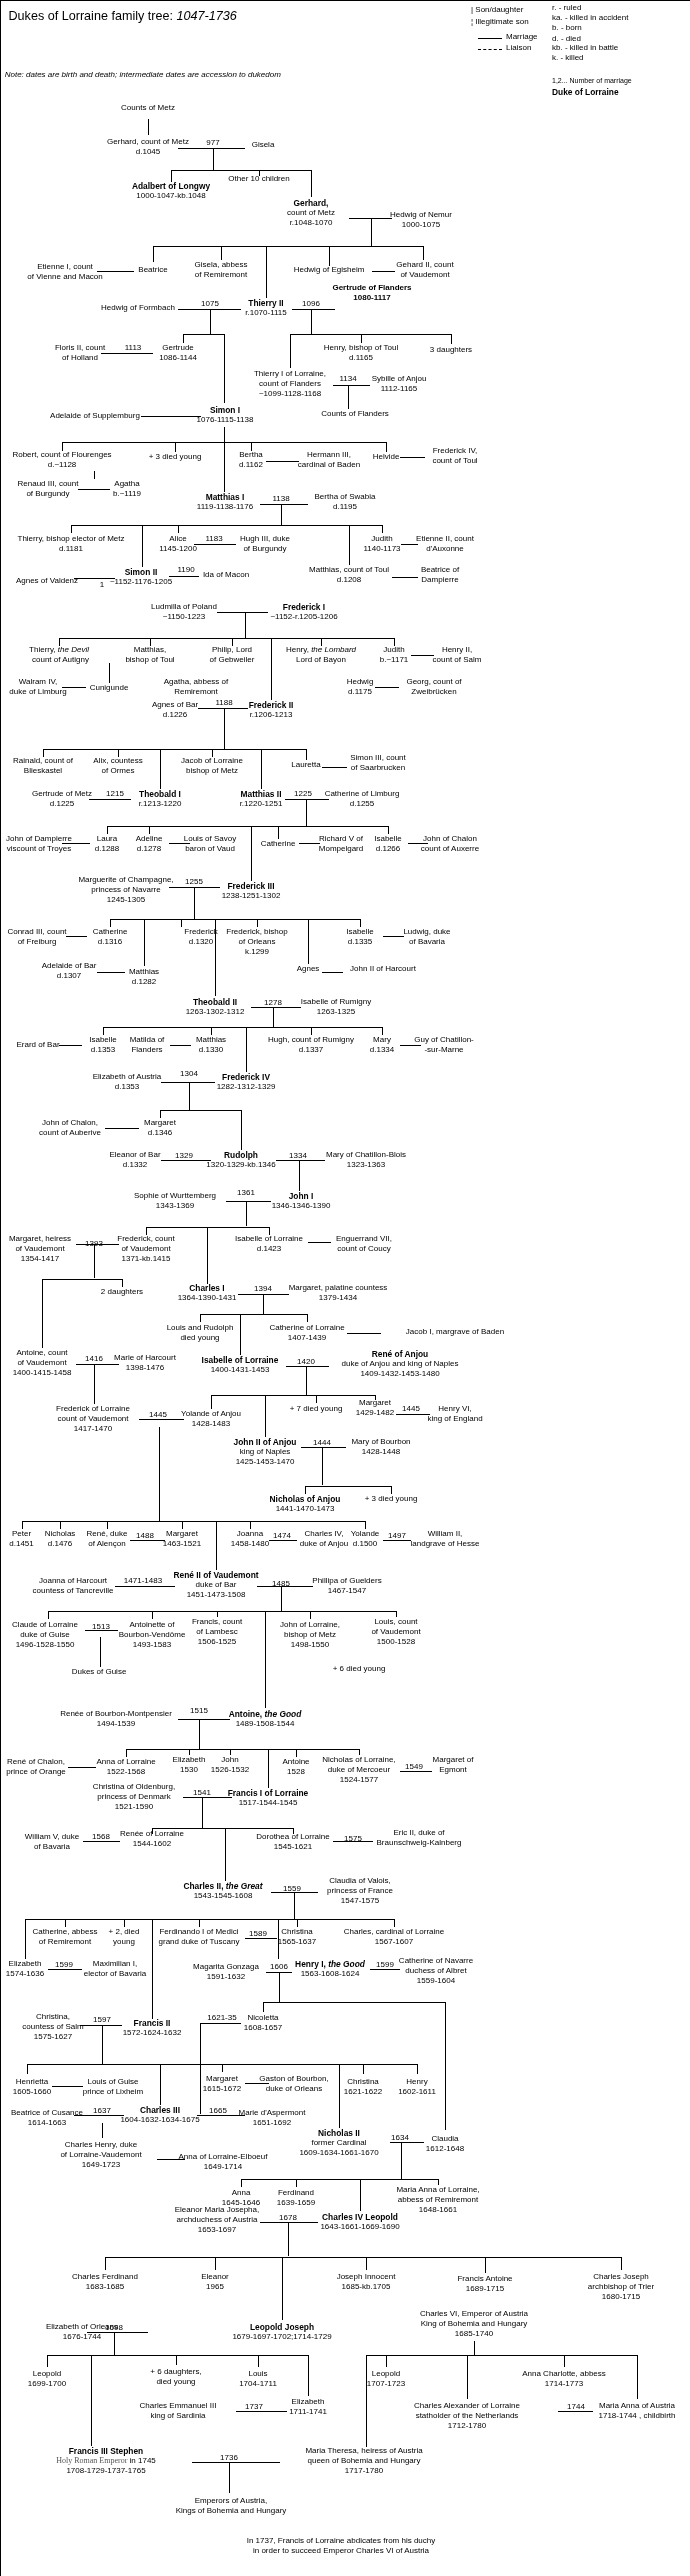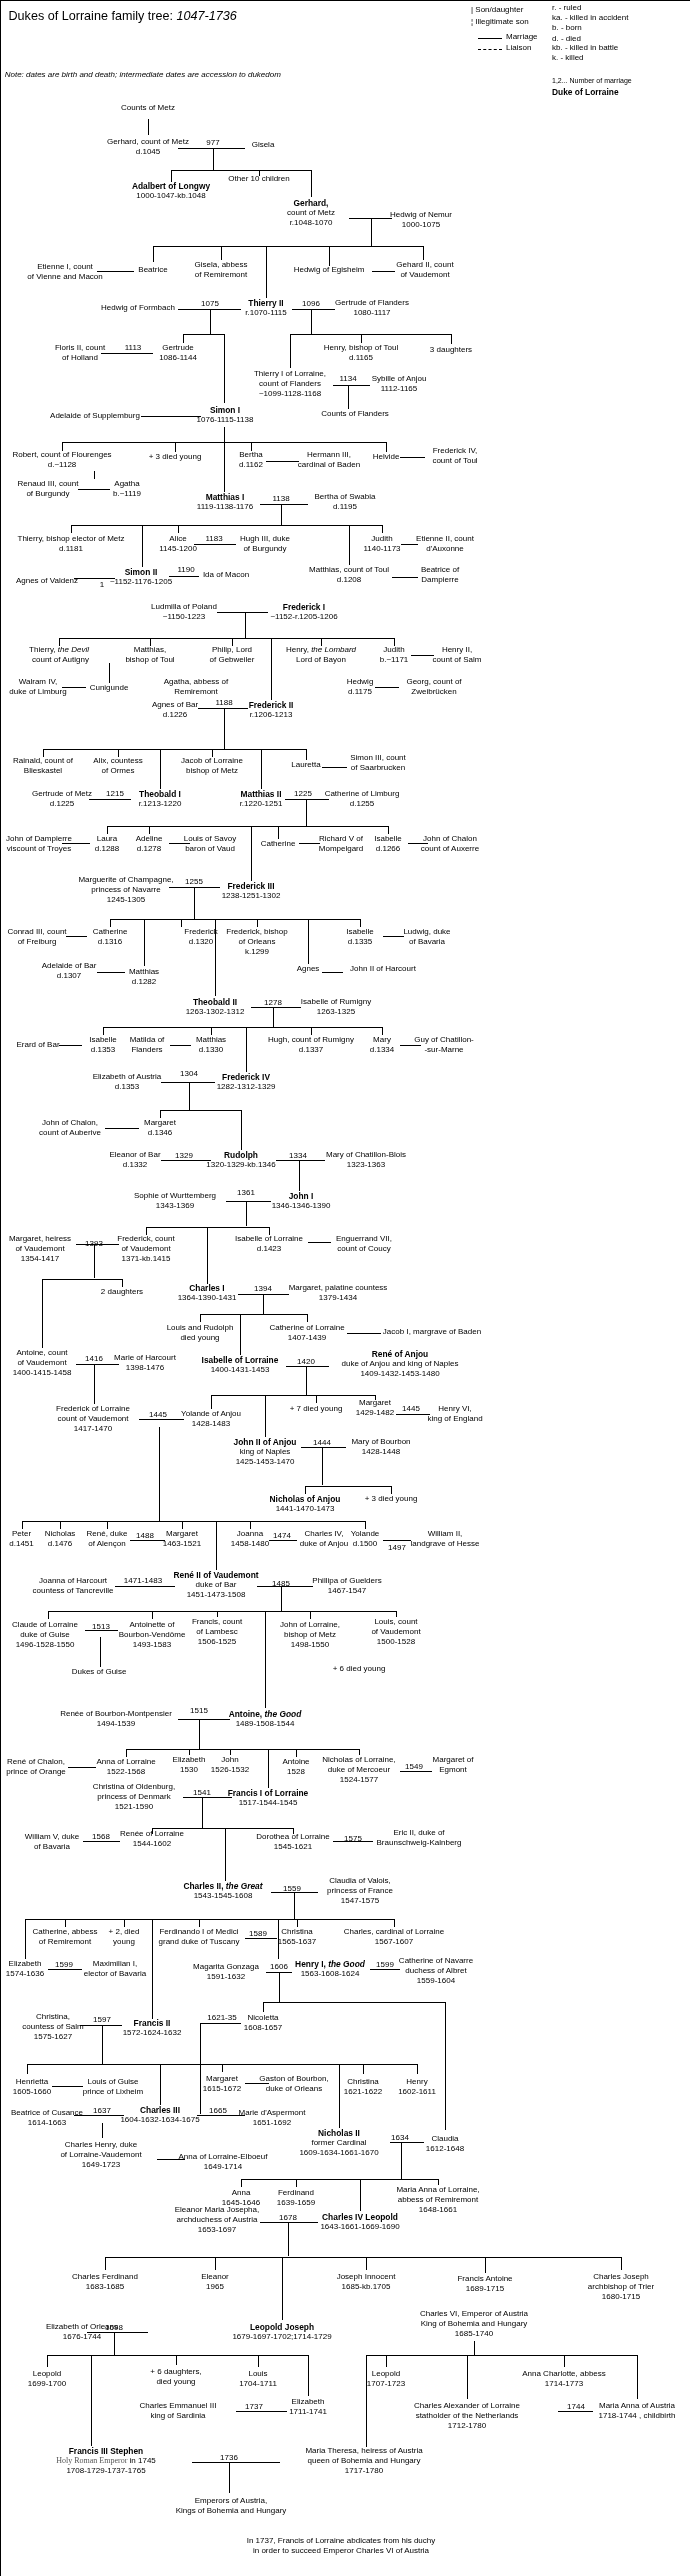--- a/index.html
+++ b/index.html
@@ -112,21 +112,21 @@
     </div>
     <div class="node" style="left: 209px; top: 298px;">
       <div class="l0">1075</div>
     </div>
     <div class="node" style="left: 137px; top: 302px;">
       <div class="l0">Hedwig of Formbach</div>
     </div>
     <div class="node" style="left: 310px; top: 298px;">
       <div class="l0">1096</div>
     </div>
-    <div class="node" style="left: 371px; top: 297px;">
+    <div class="node" style="left: 371px; top: 282px; font-weight: bold;">
       <div class="l0">Gertrude of Flanders</div>
       <div class="l1">1080-1117</div>
     </div>
     <div class="node" style="left: 79px; top: 342px;">
       <div class="l0">Floris II, count</div>
       <div class="l1">of Holland</div>
     </div>
     <div class="node" style="left: 132px; top: 342px;">
       <div class="l0">1113</div>
     </div>
@@ -558,21 +558,21 @@
       <div class="l1">1379-1434</div>
     </div>
     <div class="node" style="left: 199px; top: 1322px;">
       <div class="l0">Louis and Rudolph</div>
       <div class="l1">died young</div>
     </div>
     <div class="node" style="left: 306px; top: 1322px;">
       <div class="l0">Catherine of Lorraine</div>
       <div class="l1">1407-1439</div>
     </div>
-    <div class="node" style="left: 431px; top: 1326px; text-align: right;">
+    <div class="node" style="left: 454px; top: 1326px; text-align: right;">
       <div class="l0">Jacob I, margrave of Baden</div>
     </div>
     <div class="node" style="left: 41px; top: 1347px;">
       <div class="l0">Antoine, count</div>
       <div class="l1">of Vaudemont</div>
       <div class="l2">1400-1415-1458</div>
     </div>
     <div class="node" style="left: 93px; top: 1353px;">
       <div class="l0">1416</div>
     </div>
@@ -664,21 +664,21 @@
       <div class="l0">1474</div>
     </div>
     <div class="node" style="left: 323px; top: 1528px;">
       <div class="l0">Charles IV,</div>
       <div class="l1">duke of Anjou</div>
     </div>
     <div class="node" style="left: 364px; top: 1528px;">
       <div class="l0">Yolande</div>
       <div class="l1">d.1500</div>
     </div>
-    <div class="node" style="left: 396px; top: 1530px; margin-top: 12px;">
+    <div class="node" style="left: 396px; top: 1530px;">
       <div class="l0">1497</div>
     </div>
     <div class="node" style="left: 444px; top: 1528px;">
       <div class="l0">William II,</div>
       <div class="l1">landgrave of Hesse</div>
     </div>
     <div class="node" style="left: 72px; top: 1575px;">
       <div class="l0">Joanna of Harcourt</div>
       <div class="l1">countess of Tancreville</div>
     </div>

